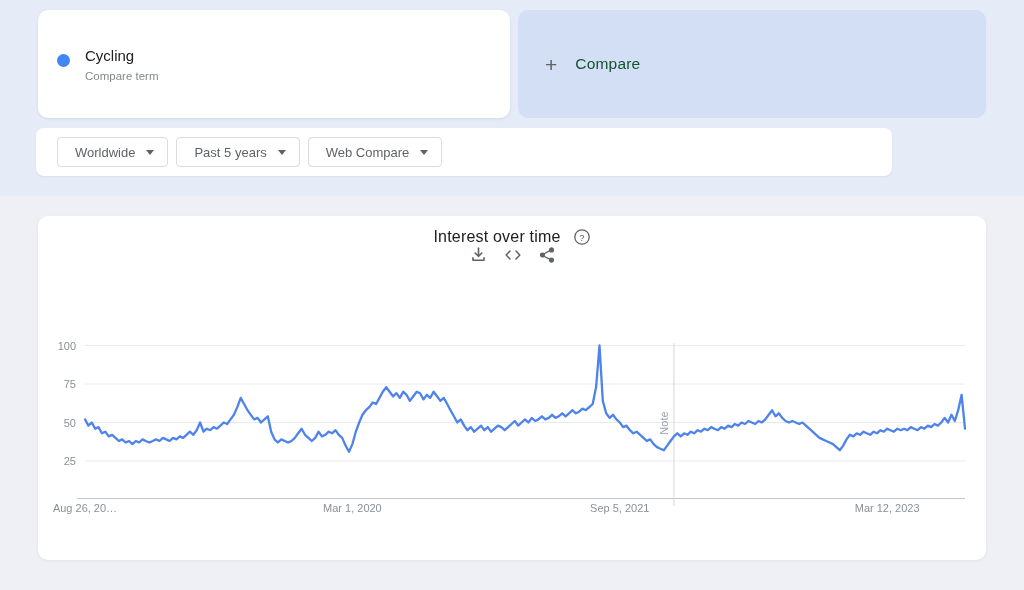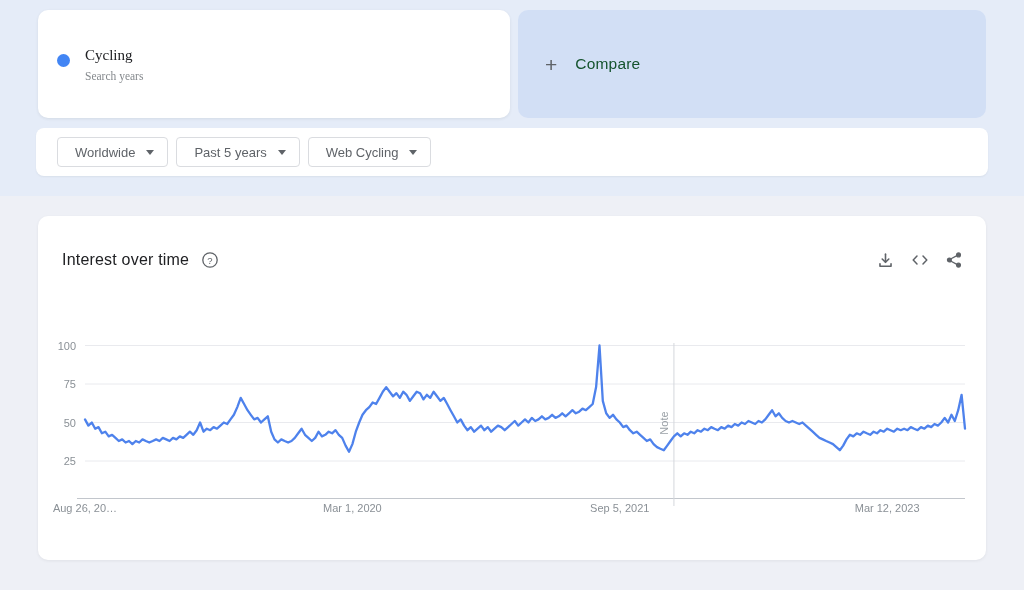--- a/index.html
+++ b/index.html
@@ -7,93 +7,93 @@
     width:1024px;height:590px;position:relative;overflow:hidden;
     background:#eef0f6;
     font-family:"Liberation Sans", sans-serif;
     -webkit-font-smoothing:antialiased;
   }
   .top-band{position:absolute;left:0;top:0;width:1024px;height:196px;background:#e5ecf8;}
 
   
   .term-card{
     position:absolute;left:38px;top:10px;width:472px;height:108px;
-    background:#ffffff;border-radius:10px;box-shadow:0 1px 3px rgba(60,64,67,.10);font-family:Liberation Serif, serif;
+    background:#ffffff;border-radius:10px;box-shadow:0 1px 3px rgba(60,64,67,.10);
   }
   .term-dot{position:absolute;left:19px;top:44px;width:13px;height:13px;border-radius:50%;}
   .term-name{position:absolute;left:47px;top:37px;font-size:15px;color:#202124;}
   .term-sub{position:absolute;left:47px;top:60px;font-size:11.5px;color:#85898d;}
 
   .compare-card{
     position:absolute;left:518px;top:10px;width:468px;height:108px;
     background:#d2dff5;border-radius:10px;display:flex;align-items:center;
     padding-left:27px;box-sizing:border-box;cursor:pointer;
   }
   .plus-glyph{font-size:21px;color:#5f6368;margin-right:18px;font-weight:400;line-height:1;}
   .compare-label{font-size:15.5px;color:#14532d;letter-spacing:.2px;}
 
   
   .filter-bar{
-    position:absolute;left:36px;top:128px;width:952px;height:48px;
+    position:absolute;left:36px;top:128px;width:856px;height:48px;
     background:#ffffff;border-radius:8px;box-shadow:0 1px 2px rgba(60,64,67,.07);
     display:flex;align-items:center;gap:8px;padding-left:21px;box-sizing:border-box;
   }
   .filter-btn{
     display:inline-flex;align-items:center;gap:11px;height:30px;
     padding:0 13px 0 17px;border:1px solid #dadce0;border-radius:4px;
     background:#fff;font-size:13px;color:#5f6368;cursor:pointer;
     font-family:"Liberation Sans", sans-serif;
   }
   .caret{width:0;height:0;border-left:4px solid transparent;border-right:4px solid transparent;border-top:5px solid #5f6368;}
 
   
   .chart-card{
     position:absolute;left:38px;top:216px;width:948px;height:344px;
     background:#ffffff;border-radius:10px;box-shadow:0 1px 3px rgba(60,64,67,.08);
   }
   .chart-header{
-    position:absolute;top:35px;left:24px;right:24px;
-    display:flex;justify-content:space-between;align-items:center;z-index:2;
+    position:absolute;top:12px;left:24px;right:24px;
+    display:flex;justify-content:flex-end;align-items:center;z-index:2;flex-direction:column;
   }
   .title-wrap{display:flex;align-items:center;gap:12px;}
   .chart-title{font-size:16px;color:#202124;letter-spacing:.2px;}
   .help-icon{cursor:pointer;display:inline-flex;}
   .actions{display:flex;align-items:center;gap:17px;}
   .action-icon{cursor:pointer;display:inline-flex;}
   #chart-svg{position:absolute;left:0;top:0;z-index:1;}
   #chart-svg text{font-family:"Liberation Sans", sans-serif;font-size:11px;fill:#8a9096;}
   #chart-svg text.note-label{fill:#9aa0a6;}
 </style>
 </head>
 <body>
 
 <div class="top-band"></div>
 
 <div class="term-card">
   <span class="term-dot" id="term-dot" style="background: rgb(66, 133, 244);"></span>
   <div class="term-name">Cycling</div>
-  <div class="term-sub">Search years</div>
+  <div class="term-sub">Compare term</div>
 </div>
 
 <div class="compare-card">
   <span class="plus-glyph">+</span>
   <span class="compare-label">Compare</span>
 </div>
 
 <div class="filter-bar">
   <button class="filter-btn">
     <span>Worldwide</span>
     <span class="caret"></span>
   </button>
   <button class="filter-btn">
     <span>Past 5 years</span>
     <span class="caret"></span>
   </button>
   <button class="filter-btn">
-    <span>Web Cycling</span>
+    <span>Web Compare</span>
     <span class="caret"></span>
   </button>
 </div>
 
 <div class="chart-card">
   <div class="chart-header">
     <div class="title-wrap">
       <span class="chart-title">Interest over time</span>
       <span class="help-icon">
         <svg width="18" height="18" viewBox="0 0 18 18">

